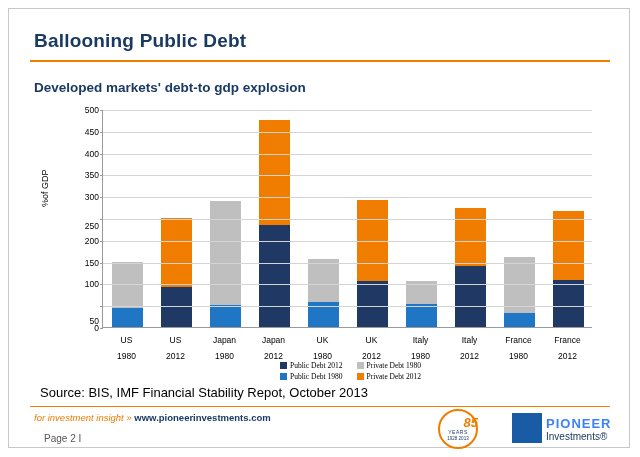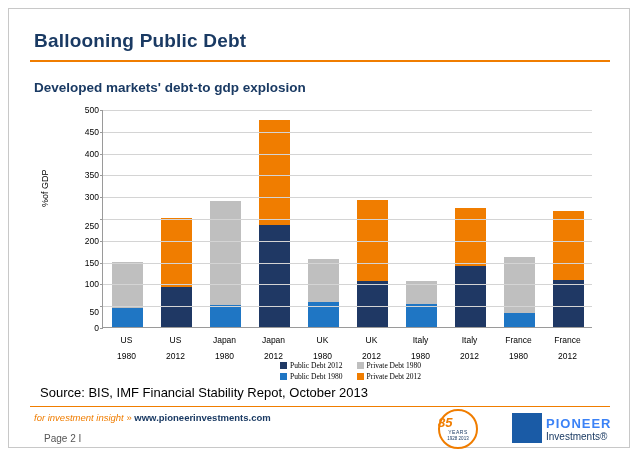--- a/index.html
+++ b/index.html
@@ -191,21 +191,21 @@
     left: 0; top: 0;
     width: 40px; height: 40px;
     border-radius: 50%;
     border: 2px solid #f07d00;
     box-sizing: border-box;
   }
   .badge-85 {
     position: absolute;
     left: 0; top: 6px;
     width: 40px;
-    text-align: left;
+    text-align: right;
     font-size: 13px;
     font-weight: bold;
     color: #f07d00;
     font-style: italic;
   }
   .badge-years {
     position: absolute;
     left: 0; top: 20px;
     width: 40px;
     text-align: center;
@@ -298,21 +298,21 @@
             <div class="seg" style="height: 55.372px; background: rgb(191, 191, 191);"></div>
           </div>
           <div class="barcol" style="left: 450.31px; width: 30.38px;">
             <div class="seg" style="height: 46.652px; background: rgb(31, 56, 100);"></div>
             <div class="seg" style="height: 69.76px; background: rgb(240, 125, 0);"></div>
           </div>
         </div>
     <div class="ytick" style="top: 218px;">0</div>
         <div class="ytick-mark" style="top: 218px;"></div>
         <div class="gridline" style="top: 196.2px;"></div>
-        <div class="ytick" style="top: 202px;">50</div>
+        <div class="ytick" style="top: 211px;">50</div>
         <div class="ytick-mark" style="top: 196.2px;"></div>
         <div class="gridline" style="top: 174.4px;"></div>
         <div class="ytick" style="top: 174.4px;">100</div>
         <div class="ytick-mark" style="top: 174.4px;"></div>
         <div class="gridline" style="top: 152.6px;"></div>
         <div class="ytick" style="top: 152.6px;">150</div>
         <div class="ytick-mark" style="top: 152.6px;"></div>
         <div class="gridline" style="top: 130.8px;"></div>
         <div class="ytick" style="top: 130.8px;">200</div>
         <div class="ytick-mark" style="top: 130.8px;"></div>

